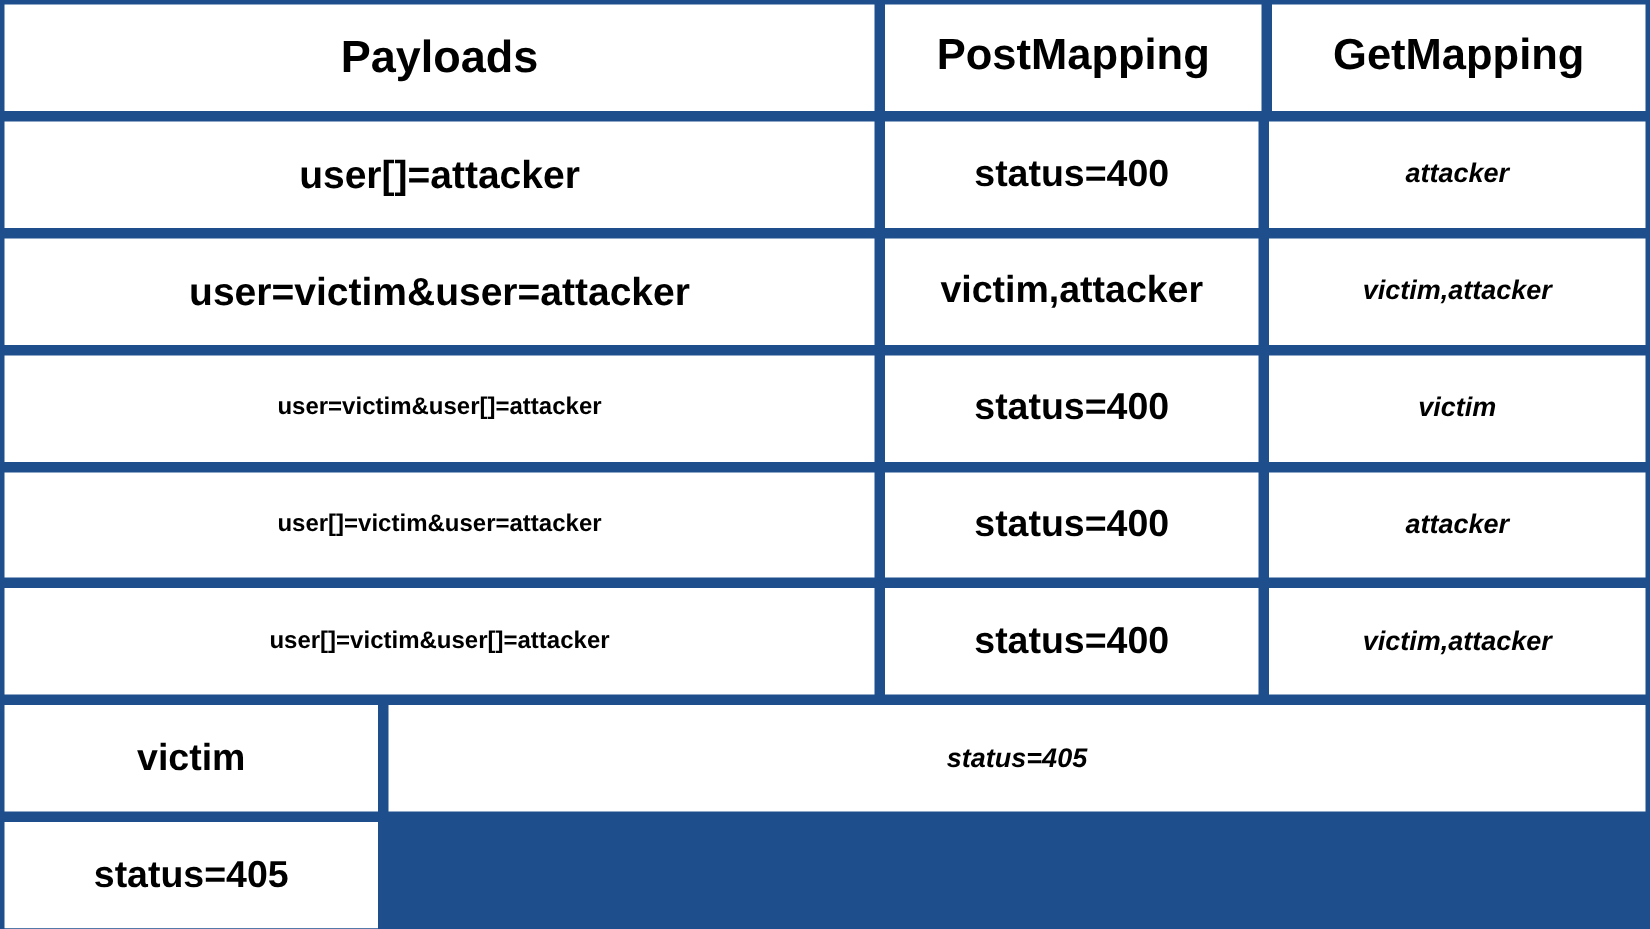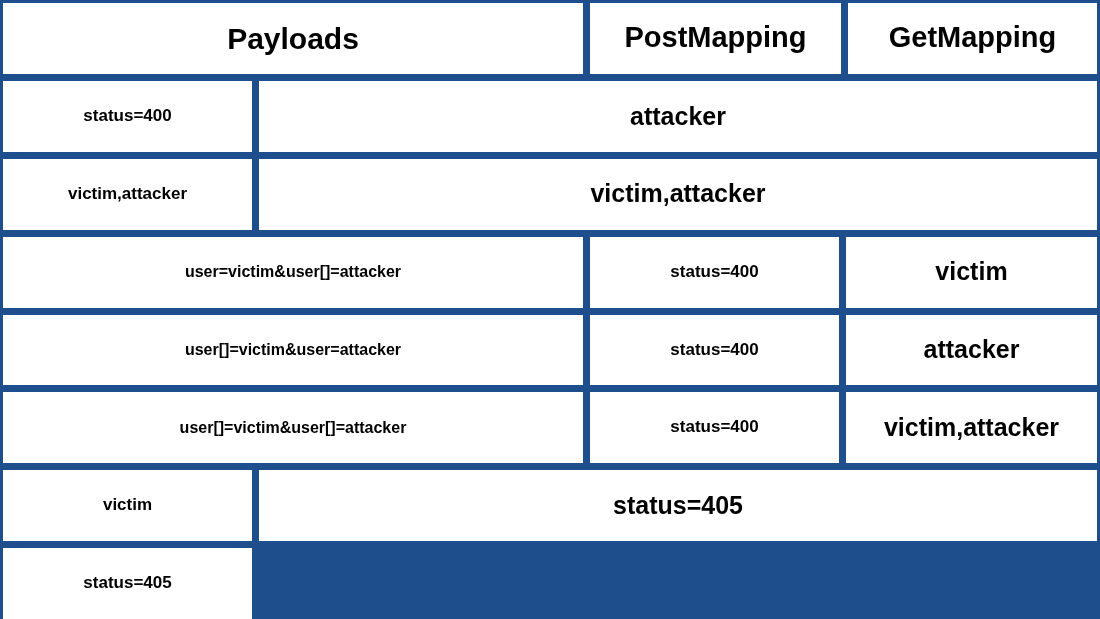--- a/index.html
+++ b/index.html
@@ -44,43 +44,45 @@
   .col-payloads { flex: 0 0 580px; }
   .col-get      { flex: 0 0 249px; }
   .col-post     { flex: 1 1 auto; }
 
   
   .row-header .cell { font-size: 29px; }
   .row-header .col-payloads { font-size: 30px; }
 
   
   .row-body .col-payloads { font-size: 26px; }
-  .row-body .col-get      { font-size: 17px; }
-  .row-body .col-post     { font-size: 25px; }
+  .row-body .col-get      { font-size: 25px; }
+  .row-body .col-post     { font-size: 18px; font-style: italic; }
 
   
   .row-body.long .col-payloads { font-size: 16px; }
 </style>
 </head>
 <body>
 
 <div id="table-wrap">
 
   <div class="row row-header">
     <div class="cell col-payloads">Payloads</div>
     <div class="cell col-post">PostMapping</div>
     <div class="cell col-get">GetMapping</div>
   </div>
 
   <div class="row row-body">
+    <div class="cell col-payloads">user[]=attacker</div>
     <div class="cell col-get">status=400</div>
     <div class="cell col-post">attacker</div>
   </div>
 
   <div class="row row-body">
+    <div class="cell col-payloads">user=victim&amp;user=attacker</div>
     <div class="cell col-get">victim,attacker</div>
     <div class="cell col-post">victim,attacker</div>
   </div>
 
   <div class="row row-body long">
     <div class="cell col-payloads">user=victim&amp;user[]=attacker</div>
     <div class="cell col-get">status=400</div>
     <div class="cell col-post">victim</div>
   </div>
 

